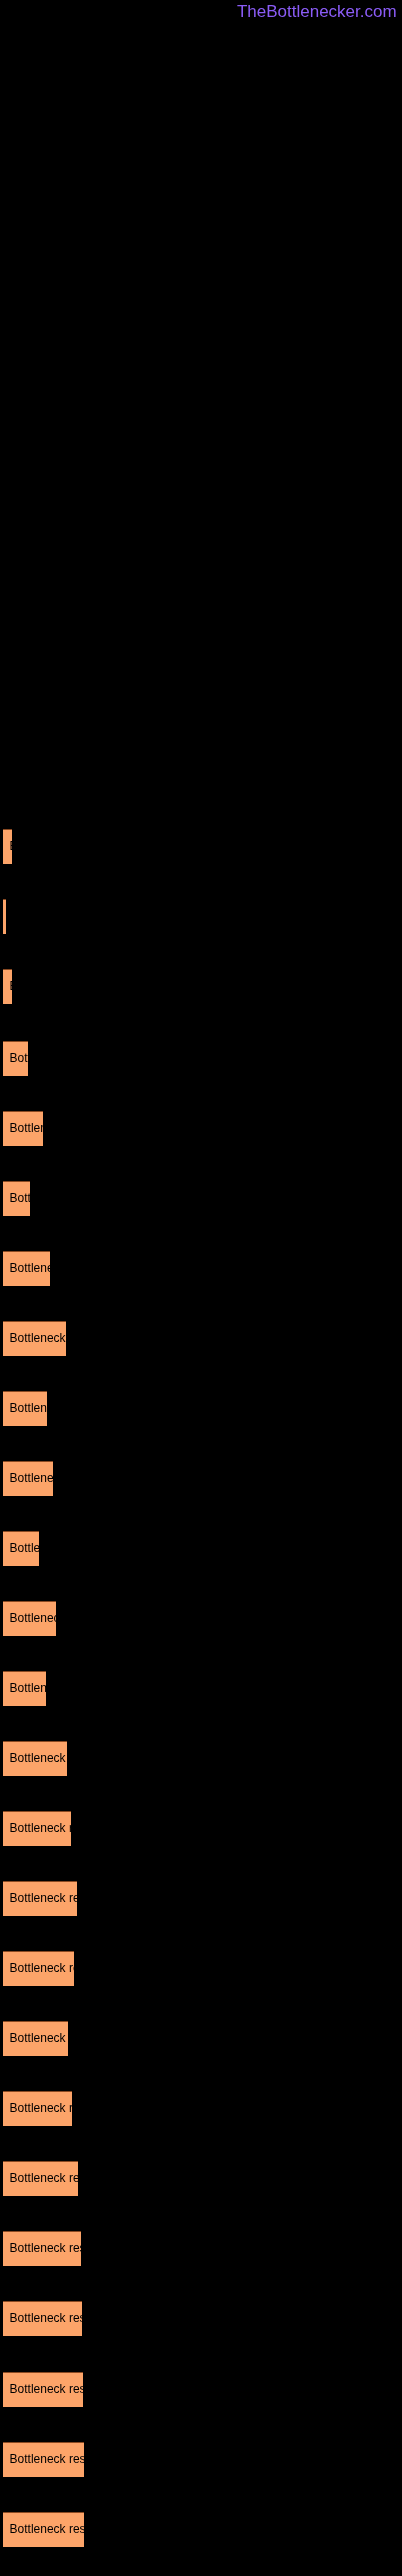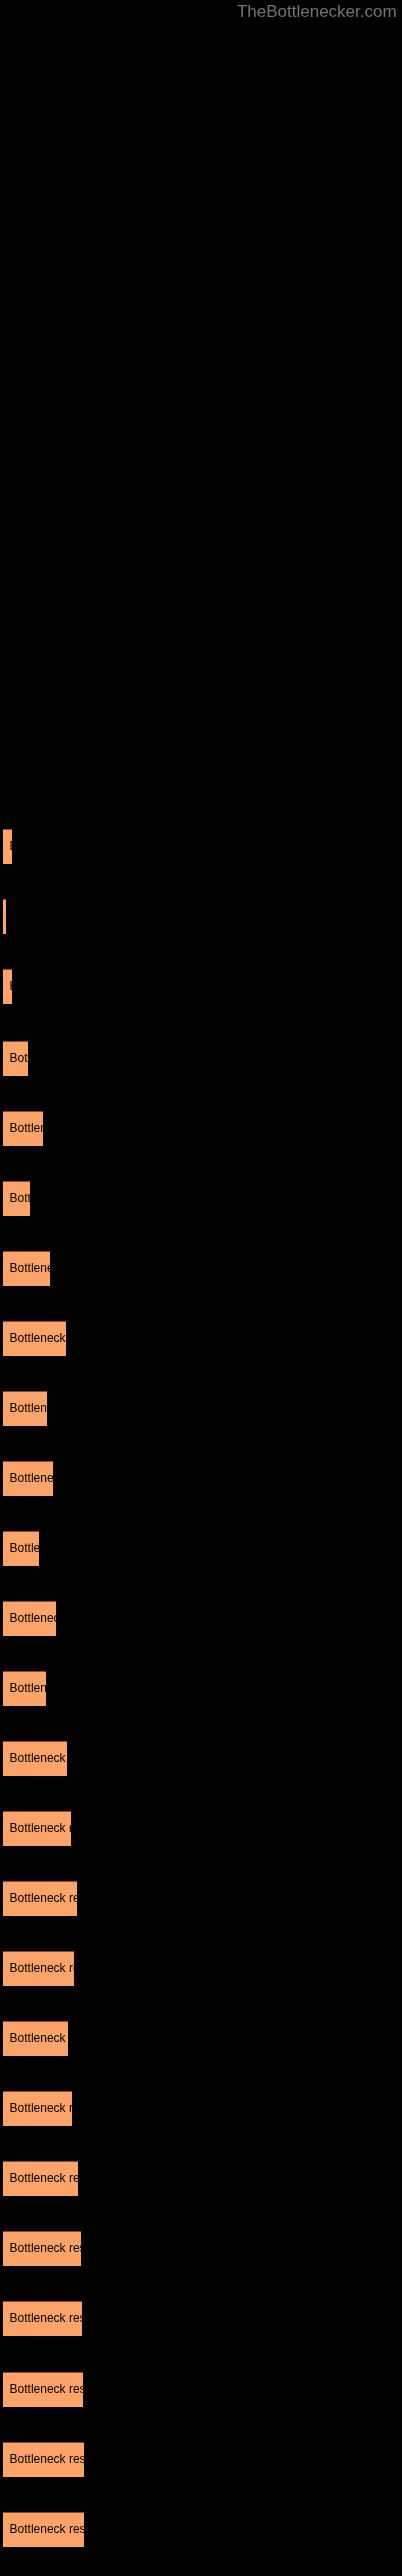--- a/index.html
+++ b/index.html
@@ -33,21 +33,21 @@
     top: 0;
     width: 403px;
     height: 24px;
   }
   .site-brand {
     position: absolute;
     right: 6.4px;
     top: 0.8px;
     font-size: 17px;
     line-height: 21px;
-    color: #737373;
+    color: #8b5cf6;
     letter-spacing: 0px;
     white-space: nowrap;
     font-family: "Liberation Sans", sans-serif;
   }
 
   
   .chart-area {
     position: absolute;
     left: 0;
     top: 0;

